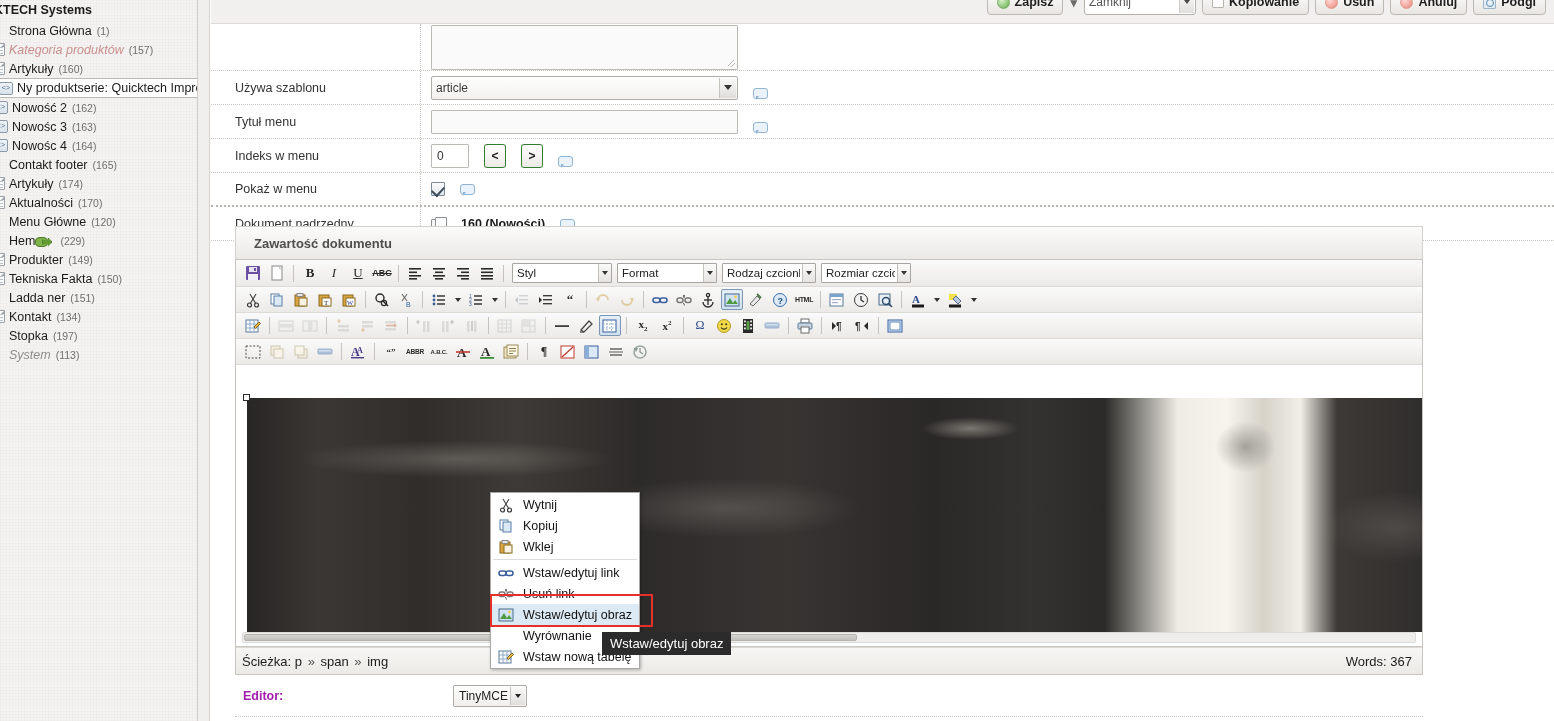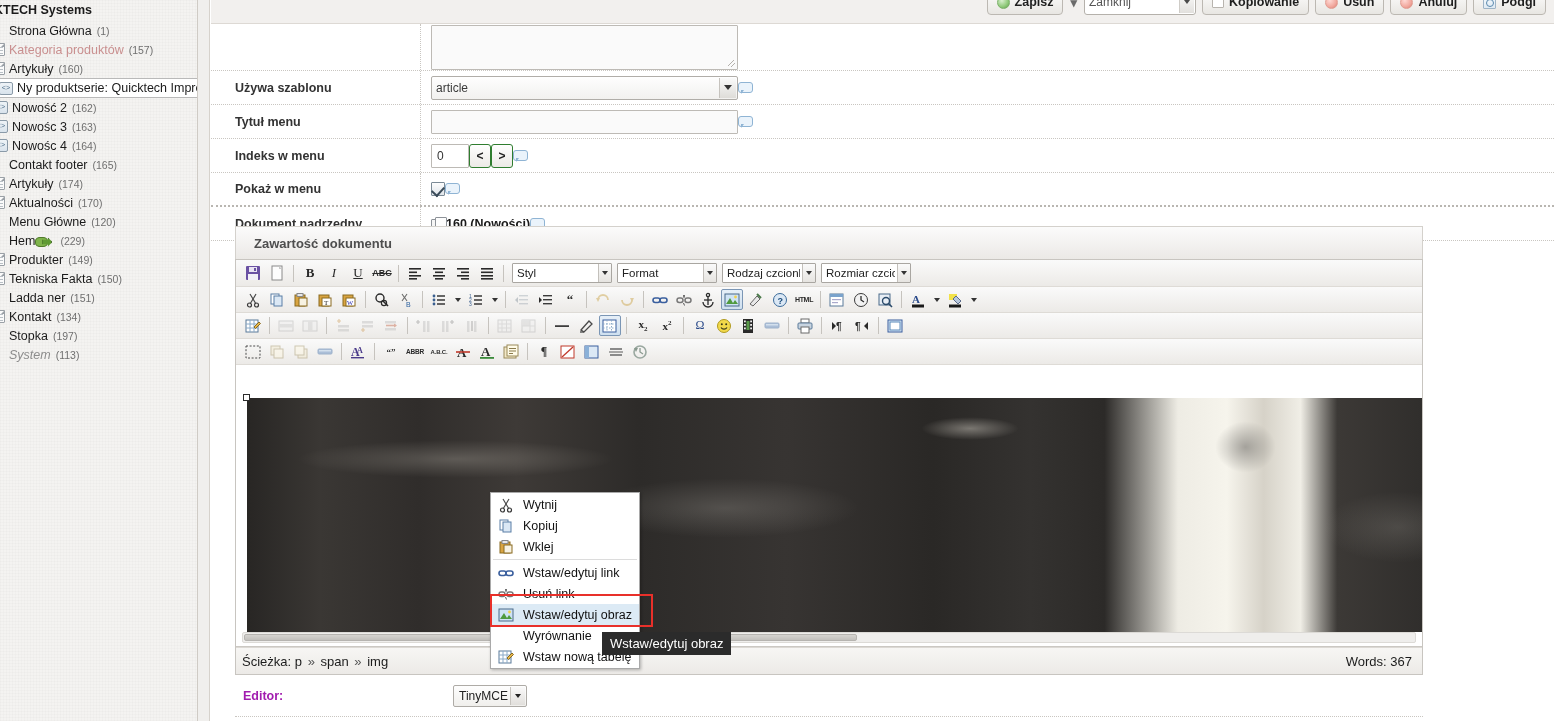--- a/index.html
+++ b/index.html
@@ -31,21 +31,21 @@
   .tree-title {
     font-weight: bold; font-size: 12.5px; color: #1b1b1b;
     padding: 3px 0 4px 0; margin-left: -6px; white-space: nowrap;
   }
   .tree-row {
     display: flex; align-items: center; height: 19px;
     white-space: nowrap; margin-left: -6px; padding-left: 0px;
   }
   .tree-row .ic { flex: 0 0 auto; margin-right: 4px; display:inline-block; }
   .lbl { font-size: 12.5px; color: #1b1b1b; }
-  .lbl.pink { color: #c98f8f; }
+  .lbl.pink { color: #c98f8f; font-style: italic; }
   .lbl.grey { color: #8d8d8d; font-style: italic; }
   .cnt { font-size: 10.5px; color: #6f6f6f; margin-left: 5px; }
   .tree-row.selected {
     background: #ffffff; border: 1px solid #b9b9b9;
     margin-left: -6px; padding-left: 4px; height: 20px;
     width: 206px; overflow: hidden;
   }
   
   .icon-doc {
     width: 11px; height: 13px; position: relative;
@@ -125,25 +125,25 @@
 
   
   #form { position: absolute; left: 0; top: 24px; width: 1343px; }
   .frow {
     display: flex; align-items: center; min-height: 34px;
     border-bottom: 1px dotted #c9c6c1; position: relative;
   }
   .frow.thick { border-bottom: 2px dotted #b9b6b1; }
   .flabel {
     width: 210px; flex: 0 0 210px; padding-left: 24px;
-    font-weight: bold; font-size: 12.5px; color: #333;
+    font-weight: normal; font-size: 12.5px; color: #333;
     border-right: 1px dotted #c9c6c1; align-self: stretch;
     display:flex; align-items:center;
   }
-  .fctrl { flex: 1; display: flex; align-items: center; padding-left: 10px; gap: 0; }
+  .fctrl { flex: 1; display: flex; align-items: flex-end; padding-left: 10px; gap: 15px; }
 
   .ta-box {
     width: 307px; height: 45px; border: 1px solid #bdbab5;
     background: #fafafa; border-radius: 1px; position: relative;
   }
   .ta-box:after{
     content:""; position:absolute; right:2px; bottom:2px; width:7px;height:7px;
     background:
       linear-gradient(135deg, transparent 0 40%, #b3b0ab 40% 50%, transparent 50% 65%, #b3b0ab 65% 75%, transparent 75%);
   }

